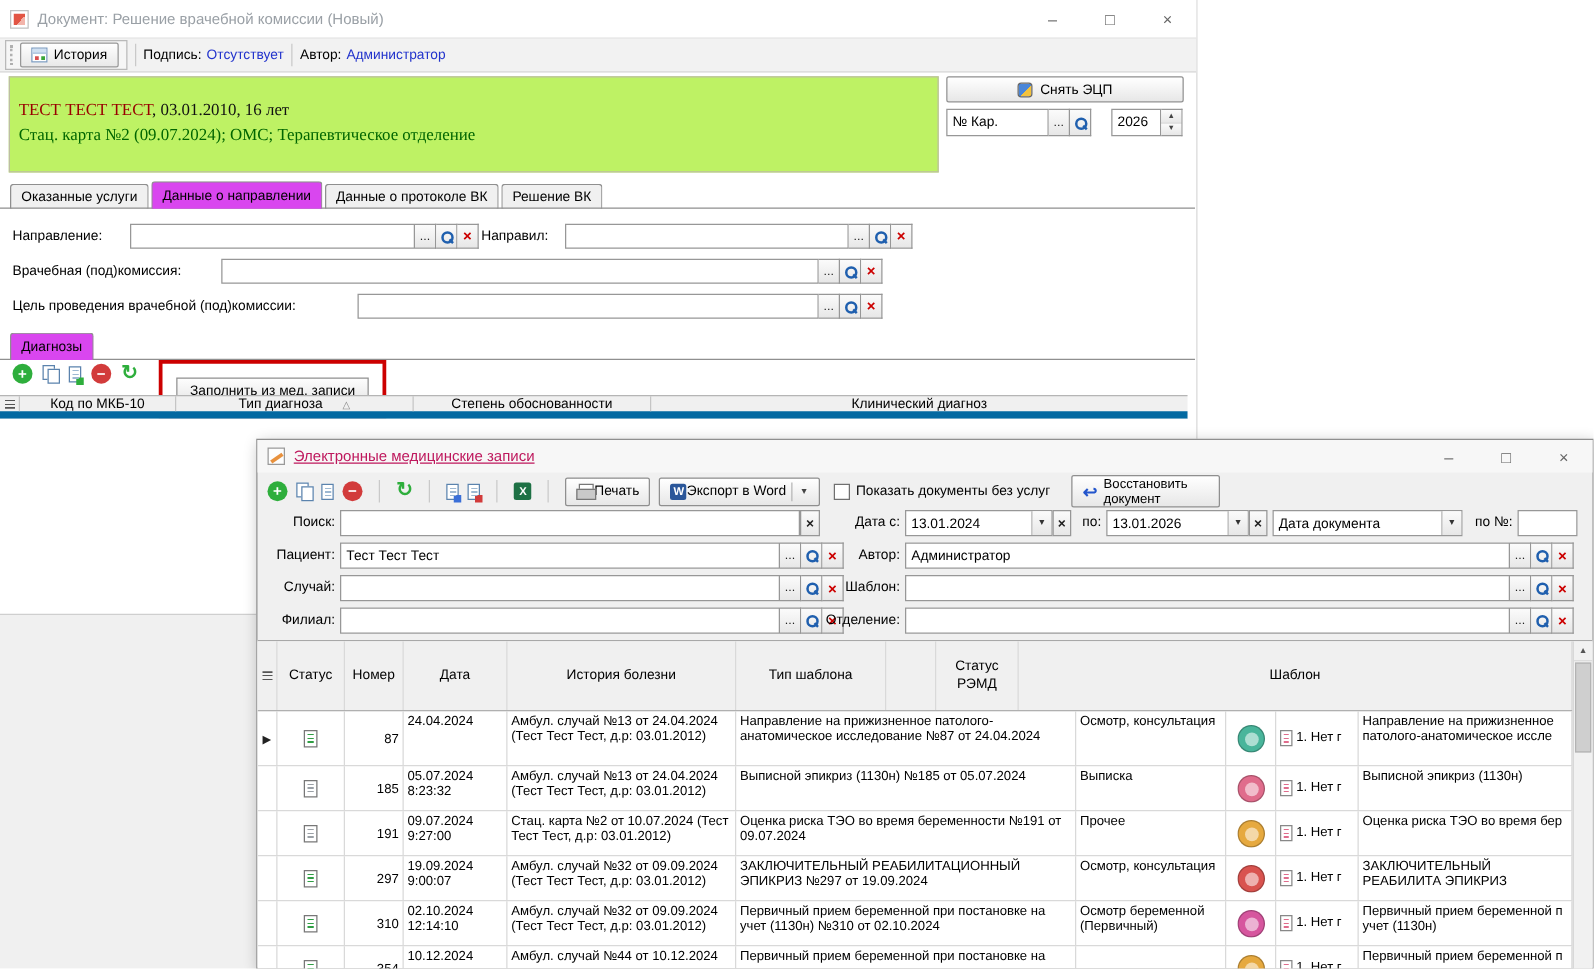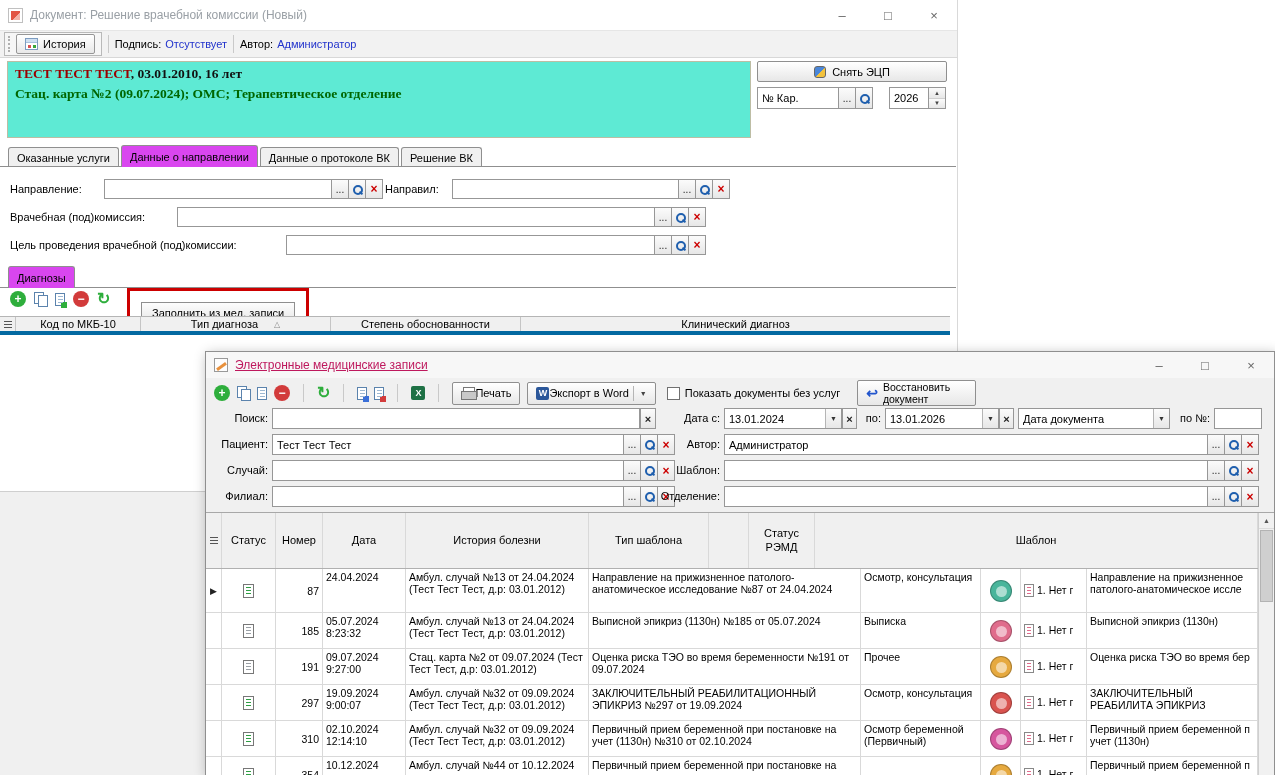--- a/index.html
+++ b/index.html
@@ -24,22 +24,22 @@
   .grip{width:3px;height:16px;border-left:2px dotted #b0b0b0}
   .tb-btn{display:flex;align-items:center;gap:5px;height:20px;padding:0 8px;border:1px solid #979797;border-radius:2px;
           background:linear-gradient(#ffffff,#e8e8e8);font-size:11px;cursor:default}
   .hist-icon{width:13px;height:12px;border:1px solid #7d9cc0;background:#fff;position:relative}
   .hist-icon::before{content:"";position:absolute;left:0;right:0;top:0;height:3px;background:#cfe0f2;border-bottom:1px solid #a8c0dc}
   .hist-icon::after{content:"";position:absolute;left:2px;top:6px;width:3px;height:3px;background:#d95050;box-shadow:5px 0 0 #3aa63a}
   .vsep{width:1px;height:18px;background:#c9c9c9;margin:0 6px}
   .blue-val{color:#2233cc}
   .lbl{color:#000}
 
-  #patient-panel{position:absolute;left:7px;top:61px;width:744px;height:77px;background:#5eead4;border:1px solid #bdbda4;
-                 padding:2px 7px;font-family:"Liberation Serif",serif;font-weight:bold;font-size:13.5px;line-height:1.45}
+  #patient-panel{position:absolute;left:7px;top:61px;width:744px;height:77px;background:#bef264;border:1px solid #bdbda4;
+                 padding:16px 7px;font-family:"Liberation Serif",serif;font-weight:normal;font-size:13.5px;line-height:1.45}
   #patient-panel .name{color:#990000}
   #patient-panel .rest{color:#111}
   #patient-panel .card{color:#006600}
 
   #ecp-btn{position:absolute;left:757px;top:61px;width:190px;height:21px;display:flex;align-items:center;justify-content:center;
            gap:6px;border:1px solid #8f8f8f;border-radius:2px;background:linear-gradient(#fff,#e7e7e7);font-size:11px}
   .ecp-icon{width:12px;height:12px;border-radius:3px;border:1px solid #666;
             background:linear-gradient(135deg,#4a86d8 55%,#f3c23c 55%)}
   .tf{position:absolute;height:20px;background:#fff;border:1px solid #979797;font-size:11px;padding:0 4px;
       font-family:"Liberation Sans",sans-serif;color:#000}
@@ -78,21 +78,21 @@
   .badge-g::before{content:"";position:absolute;right:-3px;bottom:-3px;width:6px;height:6px;background:#2eae3c}
   .badge-b::before{content:"";position:absolute;right:-3px;bottom:-3px;width:6px;height:6px;background:#3a6fd8}
   .badge-r::before{content:"";position:absolute;right:-3px;bottom:-3px;width:6px;height:6px;background:#d23b3b}
 
   #diag-iconbar{position:absolute;left:10px;top:291px;display:flex;align-items:center;gap:8px}
   #fill-frame{position:absolute;left:127px;top:288px;border:3px solid #cc0000;background:#fff;padding:11px}
   #fill-btn{height:21px;display:flex;align-items:center;padding:0 10px;border:1px solid #8f8f8f;
             background:linear-gradient(#fdfdfd,#e7e7e7);font-size:11px}
 
   #diag-header{position:absolute;left:0;top:316px;width:950px;height:19px;display:flex;background:#f0f0f0;
-               border-top:1px solid #b5b5b5;border-bottom:4px solid #0369a1}
+               border-top:1px solid #b5b5b5;border-bottom:6px solid #0369a1}
   #diag-header .hcell{display:flex;align-items:center;justify-content:center;border-right:1px solid #c5c5c5;font-size:11px}
   .hlines{width:8px;height:7px;background:repeating-linear-gradient(to bottom,#555 0 1px,transparent 1px 3px)}
   .sort-tri{color:#8a8a8a;font-size:8px;margin-left:16px}
   #diag-body{position:absolute;left:0;top:335px;width:950px;height:157px;background:#fff;border-bottom:1px solid #cfcfcf}
   #main-bottom{position:absolute;left:0;top:492px;width:957px;height:283px;background:#f0f0f0}
 
   
   #emr-window{left:205px;top:351px;width:1070px;height:424px;background:#f0f0f0;border:1px solid #8f8f8f;
               box-shadow:2px 3px 12px rgba(0,0,0,.3)}
   .emr-titlebar{position:relative;height:26px;display:flex;align-items:center;padding:0 8px;background:#f7f7f7}
@@ -480,21 +480,21 @@
       <div class="trow rN">
         <div class="cell c0"></div>
         <div class="cell c1 ccenter">
             <span class="sdoc" style="color: rgb(154, 160, 166);"></span>
           </div>
         <div class="cell c2 cnum">191</div>
         <div class="cell c3 csmall">
             <div>09.07.2024</div>
             <div>9:27:00</div>
           </div>
-        <div class="cell c4 csmall">Стац. карта №2 от 09.07.2024 (Тест Тест Тест, д.р: 03.01.2012)</div>
+        <div class="cell c4 csmall">Стац. карта №2 от 10.07.2024 (Тест Тест Тест, д.р: 03.01.2012)</div>
         <div class="cell c5 csmall">Оценка риска ТЭО во время беременности №191 от 09.07.2024</div>
         <div class="cell c6 csmall">Прочее</div>
         <div class="cell c7 ccenter">
             <span class="ticon" style="background: rgb(230, 169, 63);"></span>
           </div>
         <div class="cell c8 csmall cremd">
             <span class="rdoc"></span>
             <span>1. Нет г</span>
           </div>
         <div class="cell c9 csmall">Оценка риска ТЭО во время бер</div>

